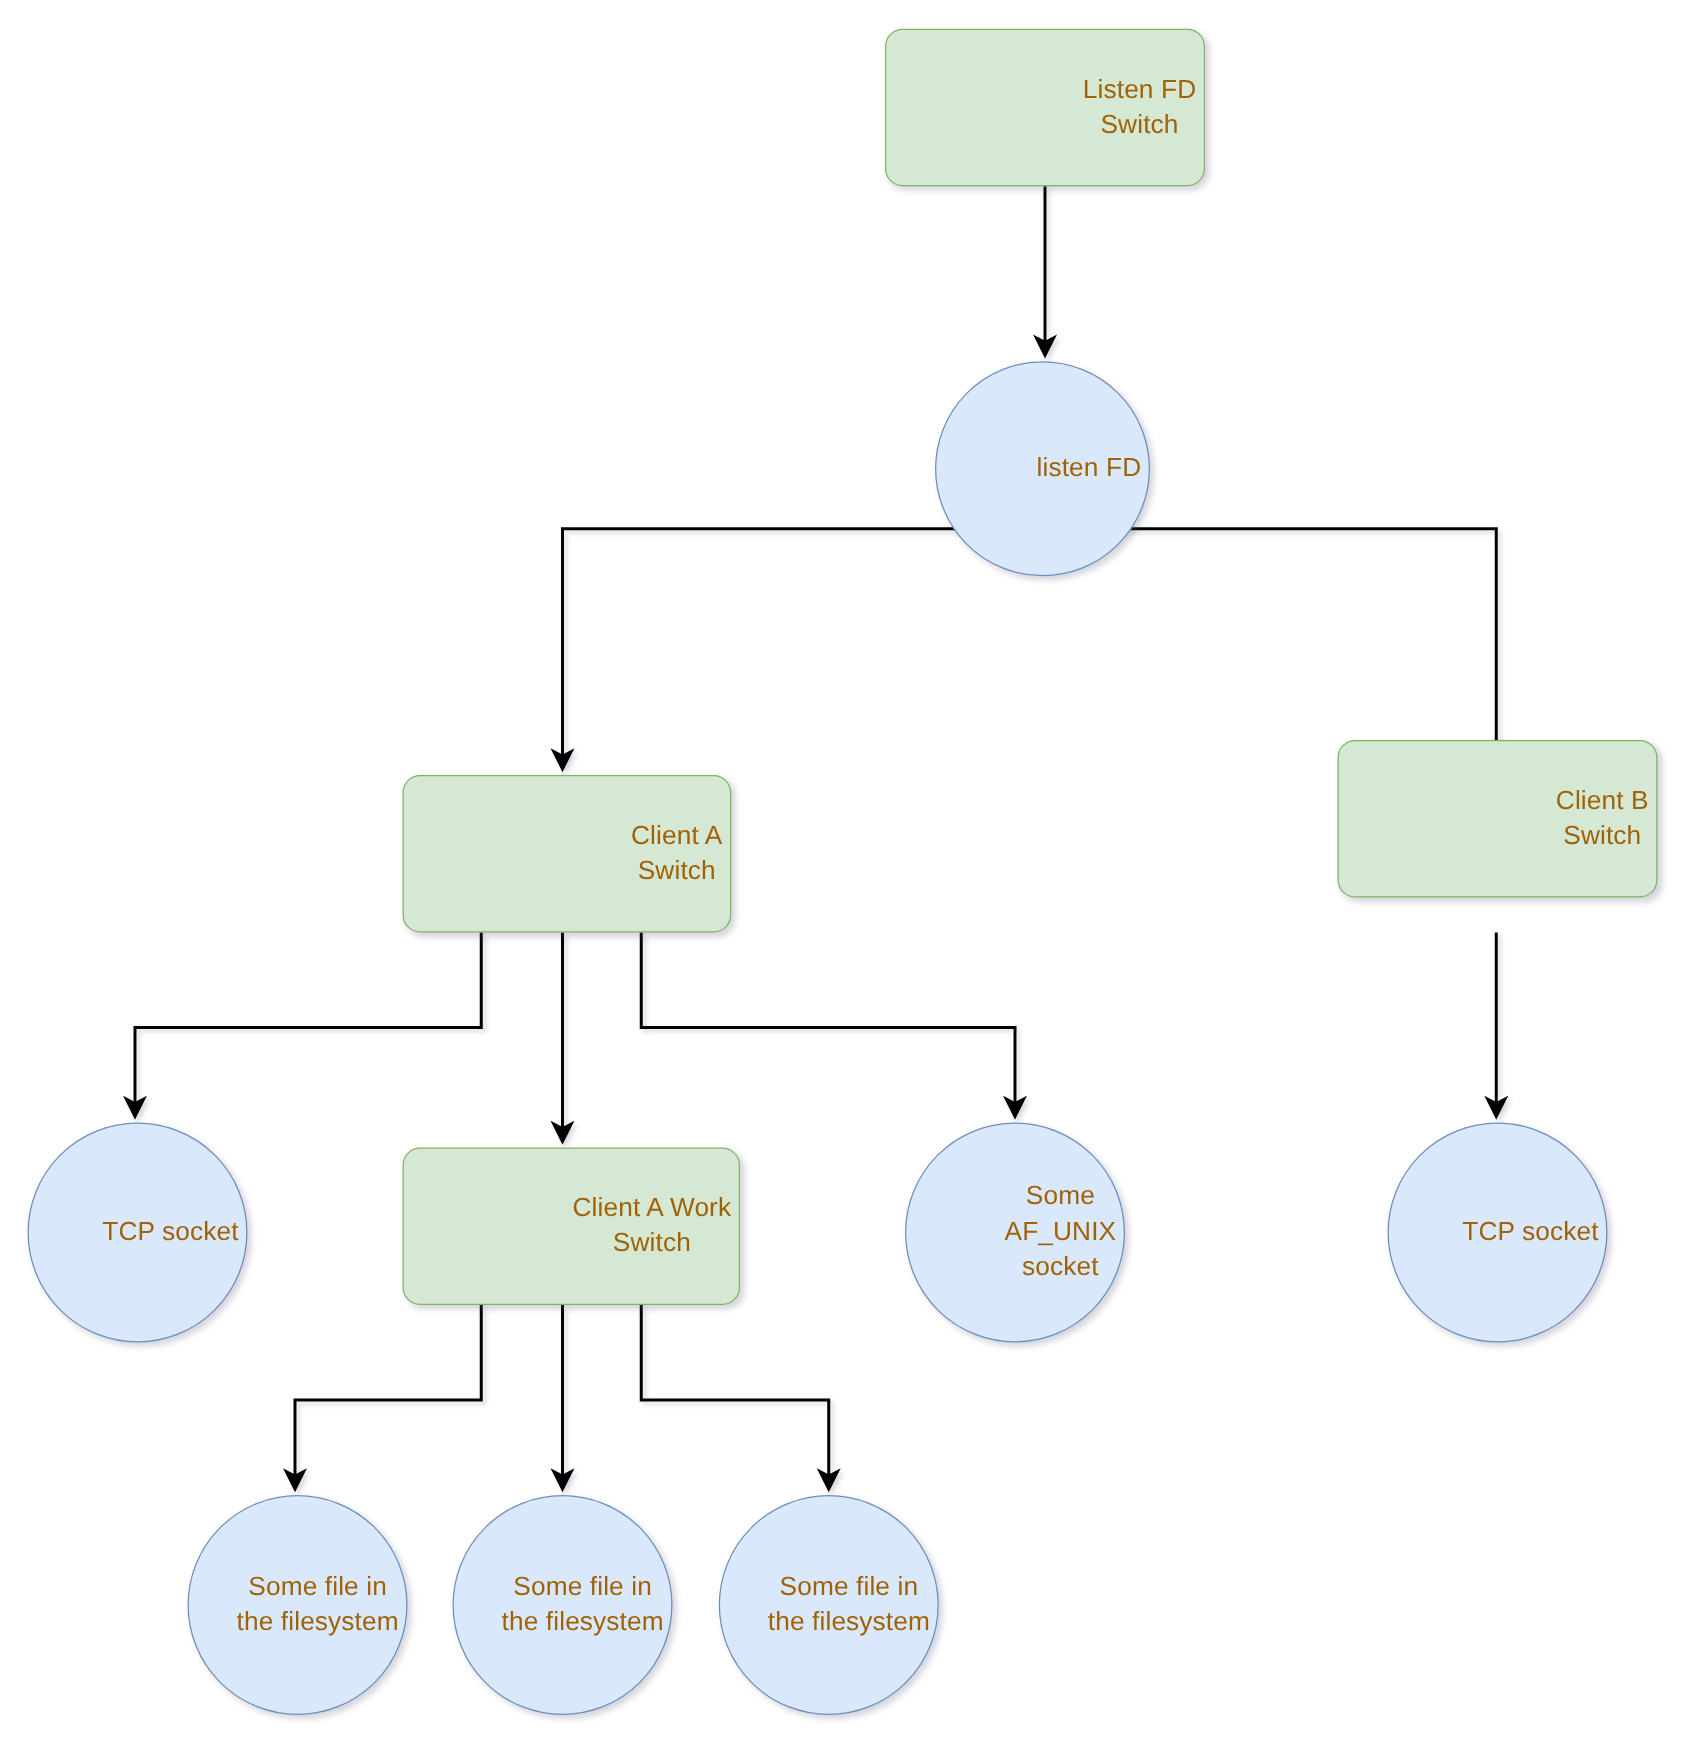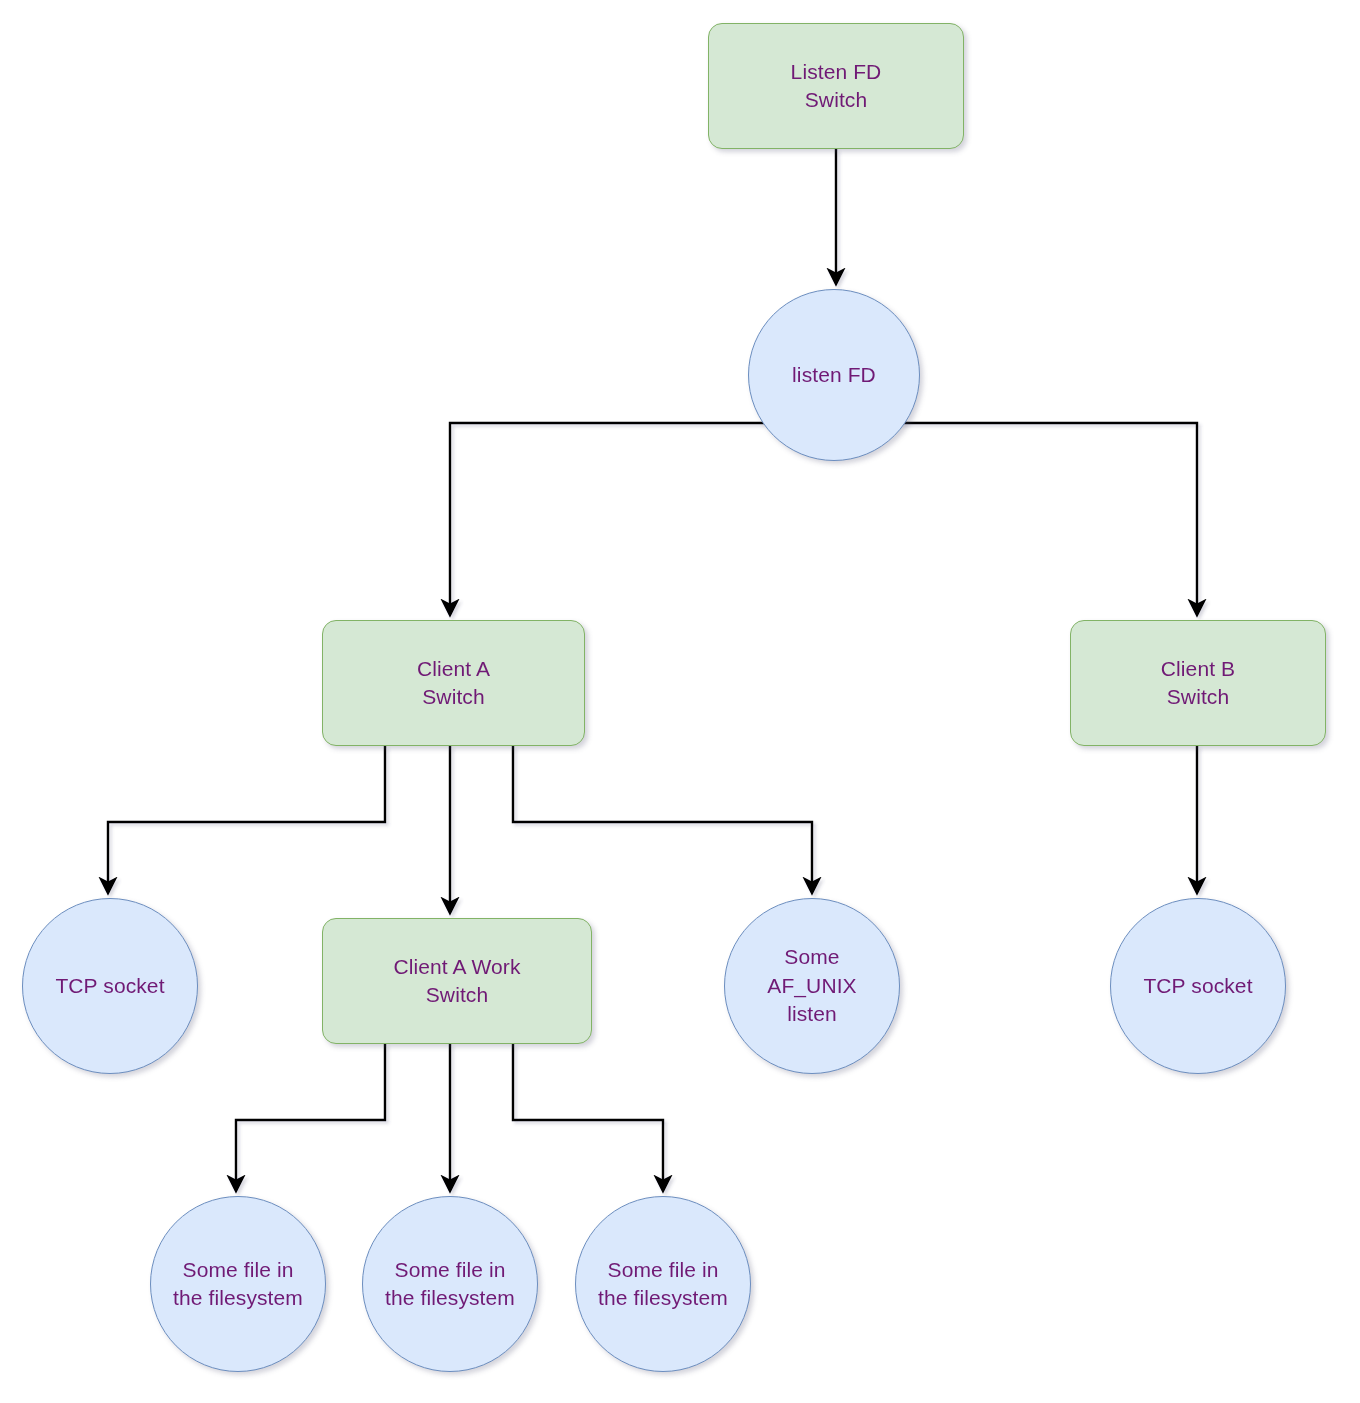--- a/index.html
+++ b/index.html
@@ -23,23 +23,23 @@
     left: 0;
     top: 0;
     width: 1360px;
     height: 1403px;
   }
   .node {
     position: absolute;
     box-sizing: border-box;
     display: flex;
     align-items: center;
-    justify-content: center;
+    justify-content: flex-end;
     text-align: center;
-    color: #701a75;
+    color: #a16207;
     font-size: 21px;
     line-height: 1.35;
     white-space: pre-line;
     letter-spacing: 0.1px;
   }
   .node.process {
     background: #d5e8d4;
     border: 1.4px solid #82b366;
     border-radius: 14px;
     box-shadow: 3px 3px 5px rgba(80, 80, 110, 0.25);
@@ -82,28 +82,28 @@
         <path d="M 513,1044 L 513,1120 L 663,1120 L 663,1188" fill="none" stroke="#000000" stroke-width="2.4" stroke-linejoin="miter" marker-end="url(#arrowhead)"></path>
       </g>
   </svg>
 
   <div id="node-layer">
       <div class="node process" style="left: 708px; top: 23px; width: 256px; height: 126px;"><span class="node-label">Listen FD
 Switch</span></div>
       <div class="node store" style="left: 748px; top: 289px; width: 172px; height: 172px;"><span class="node-label">listen FD</span></div>
       <div class="node process" style="left: 322px; top: 620px; width: 263px; height: 126px;"><span class="node-label">Client A
 Switch</span></div>
-      <div class="node process" style="left: 1070px; top: 620px; width: 256px; height: 126px;"><span class="node-label">Client B
+      <div class="node process" style="left: 1070px; top: 592px; width: 256px; height: 126px;"><span class="node-label">Client B
 Switch</span></div>
       <div class="node store" style="left: 22px; top: 898px; width: 176px; height: 176px;"><span class="node-label">TCP socket</span></div>
       <div class="node process" style="left: 322px; top: 918px; width: 270px; height: 126px;"><span class="node-label">Client A Work
 Switch</span></div>
       <div class="node store" style="left: 724px; top: 898px; width: 176px; height: 176px;"><span class="node-label">Some
 AF_UNIX
-listen</span></div>
+socket</span></div>
       <div class="node store" style="left: 1110px; top: 898px; width: 176px; height: 176px;"><span class="node-label">TCP socket</span></div>
       <div class="node store" style="left: 150px; top: 1196px; width: 176px; height: 176px;"><span class="node-label">Some file in
 the filesystem</span></div>
       <div class="node store" style="left: 362px; top: 1196px; width: 176px; height: 176px;"><span class="node-label">Some file in
 the filesystem</span></div>
       <div class="node store" style="left: 575px; top: 1196px; width: 176px; height: 176px;"><span class="node-label">Some file in
 the filesystem</span></div>
     </div>
 
 </div>

